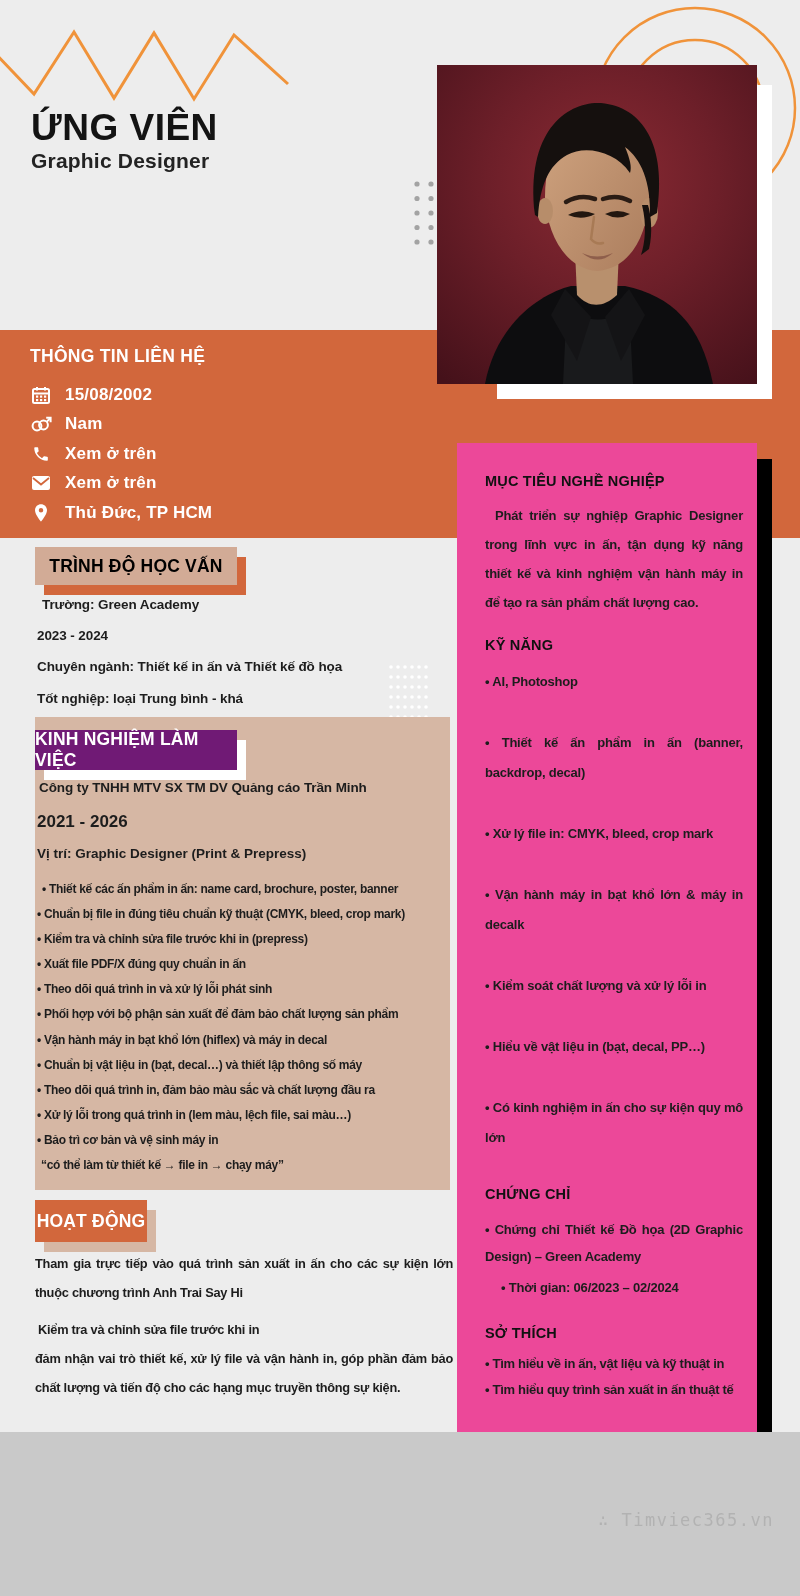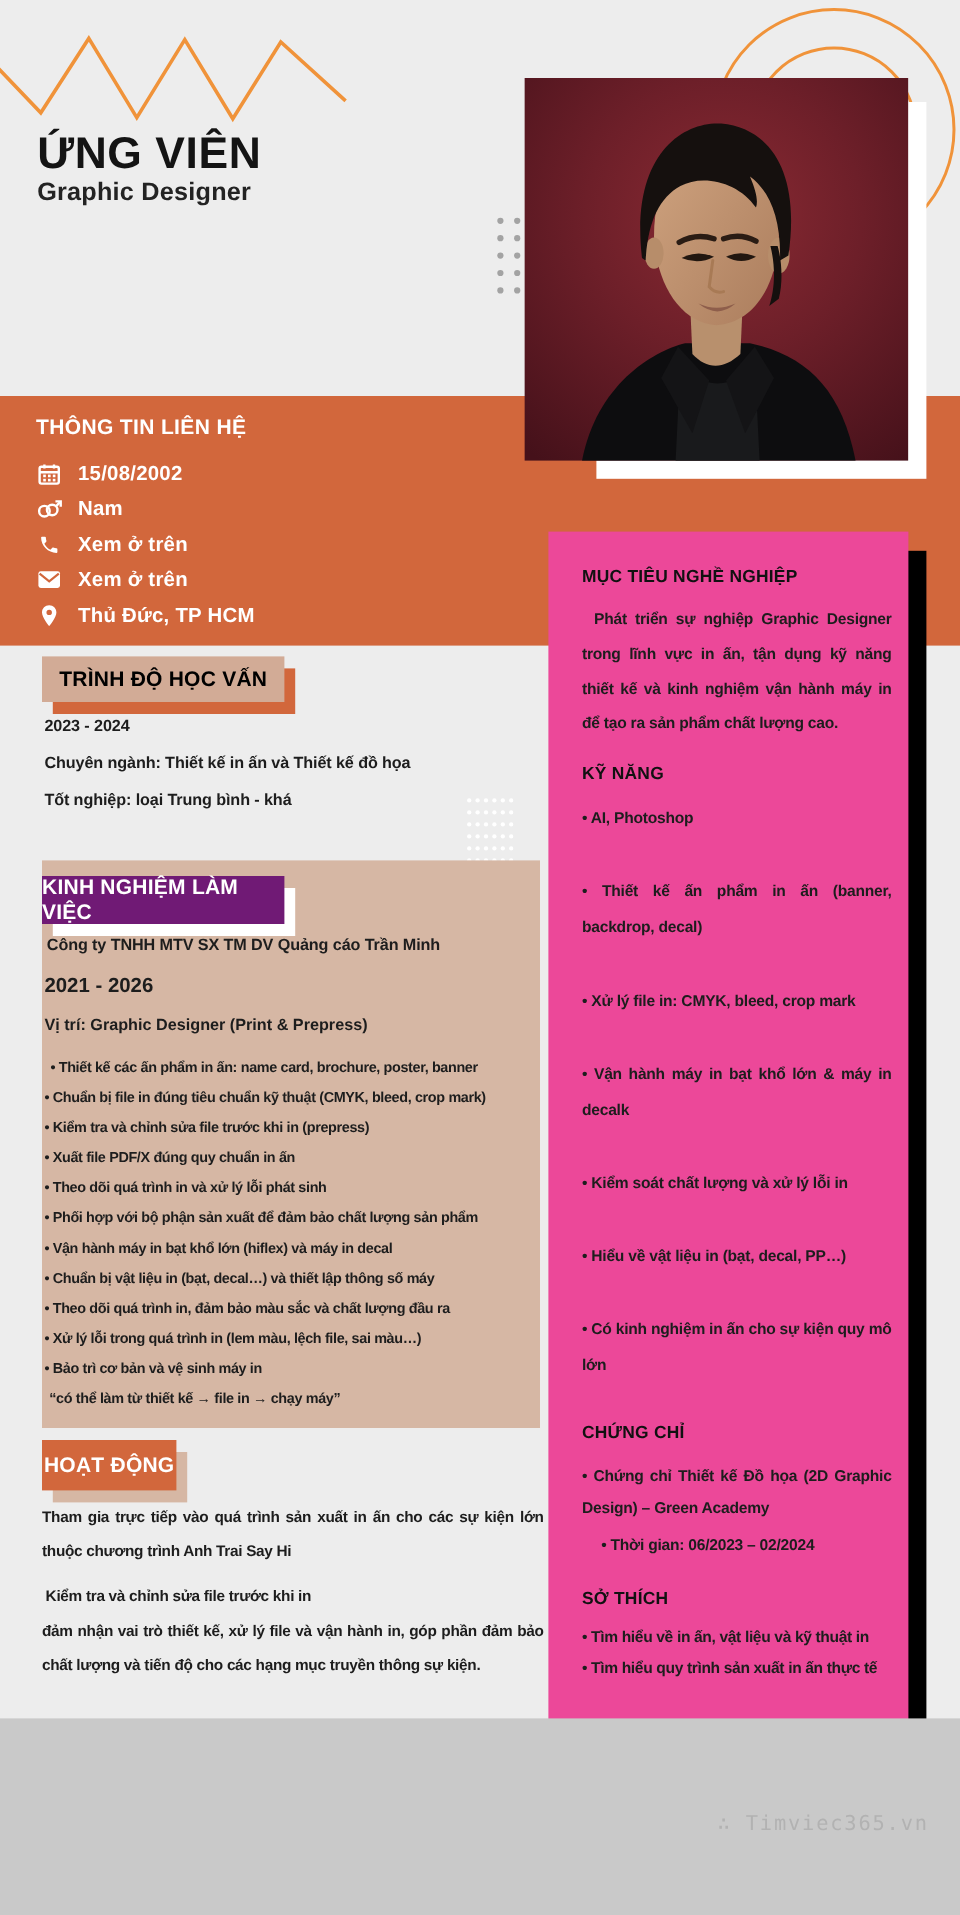--- a/index.html
+++ b/index.html
@@ -211,20 +211,21 @@
         </svg>
       </span>
       <span class="c-txt">Thủ Đức, TP HCM</span>
     </div>
   </div>
 
   <div class="abs hbox hbox-edu">
     <span>TRÌNH ĐỘ HỌC VẤN</span>
   </div>
   <div class="abs edu-lines">
+    <div style="padding-left:5px;">Trường: Green Academy</div>
     <div>2023 - 2024</div>
     <div>Chuyên ngành: Thiết kế in ấn và Thiết kế đồ họa</div>
     <div>Tốt nghiệp: loại Trung bình - khá</div>
   </div>
 
   <svg class="abs" style="left:388px;top:664px;" width="40" height="66" viewBox="0 0 40 66">
     <g fill="#ffffff">
       <circle cx="3" cy="3" r="1.8"></circle>
         <circle cx="10" cy="3" r="1.8"></circle>
         <circle cx="17" cy="3" r="1.8"></circle>
@@ -314,20 +315,20 @@
       <div class="skill">• Hiểu về vật liệu in (bạt, decal, PP…)</div>
       <div class="skill">• Có kinh nghiệm in ấn cho sự kiện quy mô lớn</div>
     </div>
 
     <h3 class="h-cert">CHỨNG CHỈ</h3>
     <div class="cert1">• Chứng chỉ Thiết kế Đồ họa (2D Graphic Design) – Green Academy</div>
     <div class="cert2">• Thời gian: 06/2023 – 02/2024</div>
 
     <h3 class="h-hobby">SỞ THÍCH</h3>
     <div class="hobby">• Tìm hiểu về in ấn, vật liệu và kỹ thuật in</div>
-    <div class="hobby" style="margin-top:0;">• Tìm hiểu quy trình sản xuất in ấn thực tế</div>
+    <div class="hobby" style="margin-top:0;">• Tìm hiểu quy trình sản xuất in ấn thuật tế</div>
   </div>
 
   <div class="abs footer">
     <div class="watermark">∴ Timviec365.vn</div>
   </div>
 
 </div>
 
 </body></html>

